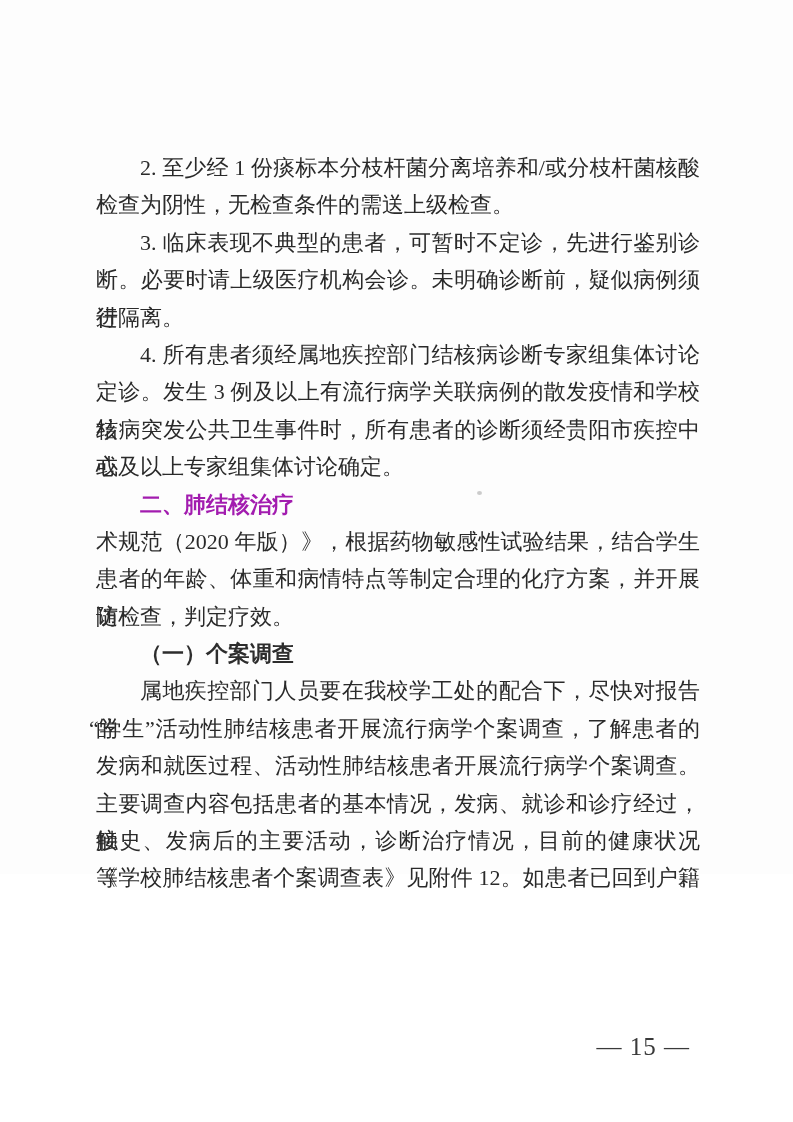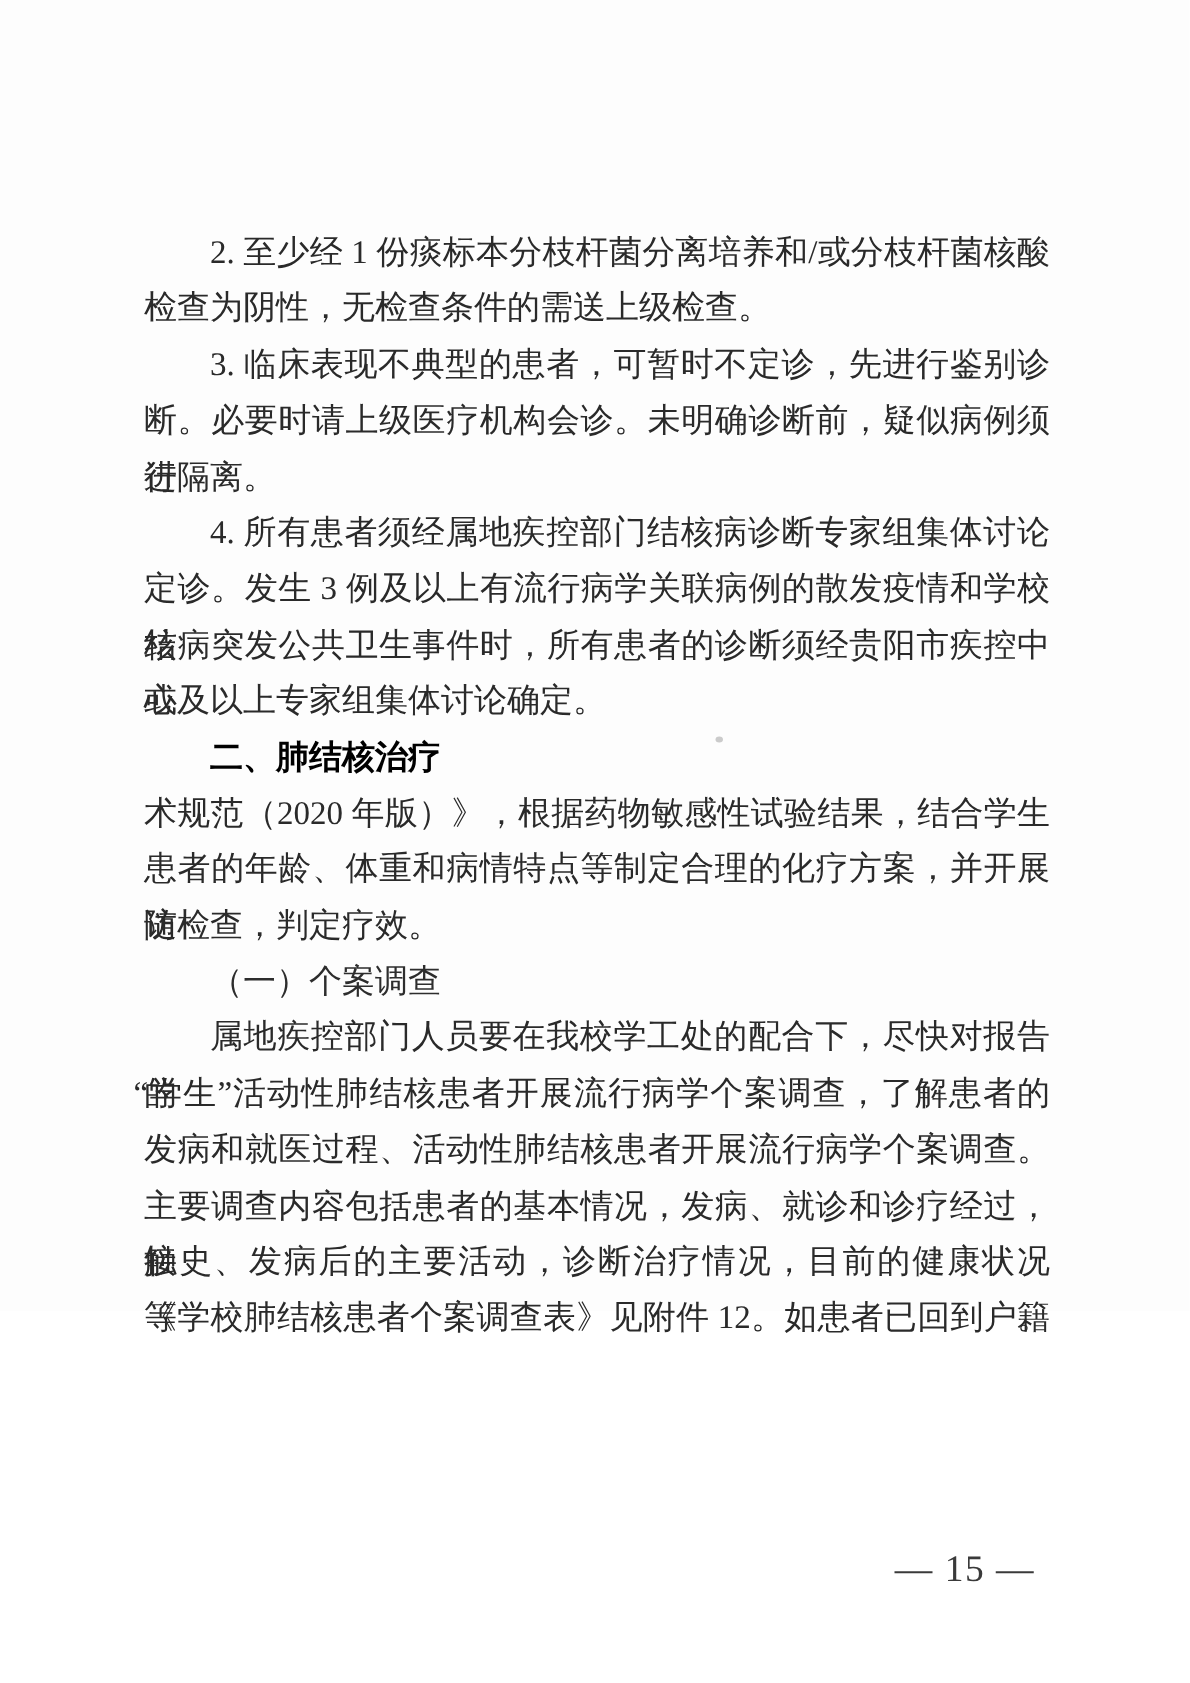--- a/index.html
+++ b/index.html
@@ -35,24 +35,25 @@
   .line.fill {
     text-align: justify;
     text-align-last: justify;
   }
   .line.indent {
     text-indent: 2em;
   }
   .line.heading {
     font-family: "Liberation Sans", "DejaVu Sans", sans-serif;
     font-weight: 700;
-    color: #000000;
+    color: #a21caf;
   }
   .line.subheading {
     color: #2d2d2d;
+    font-weight: bold;
   }
   .line.hang {
     text-indent: -7px;
   }
   .page-footer {
     position: absolute;
     top: 1033px;
     right: 103px;
     font-size: 25px;
     color: #3a3a3a;

